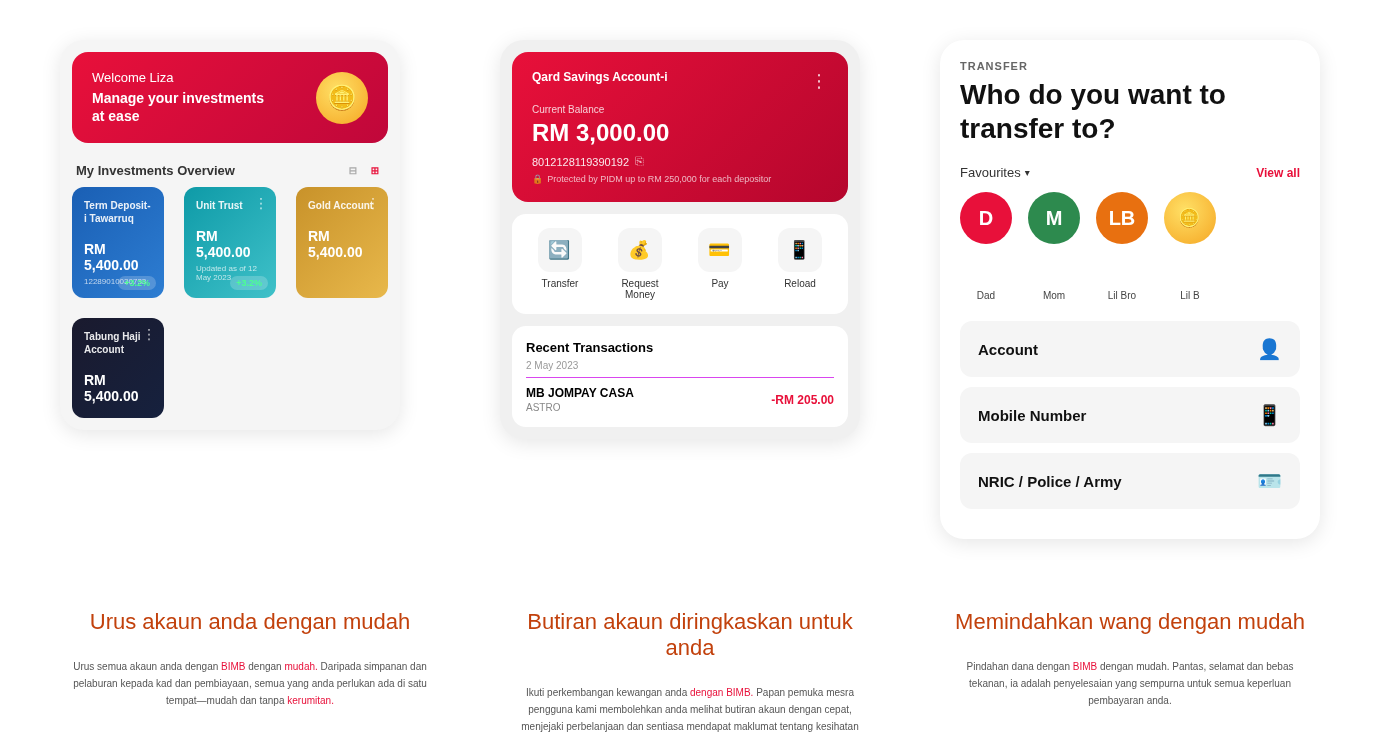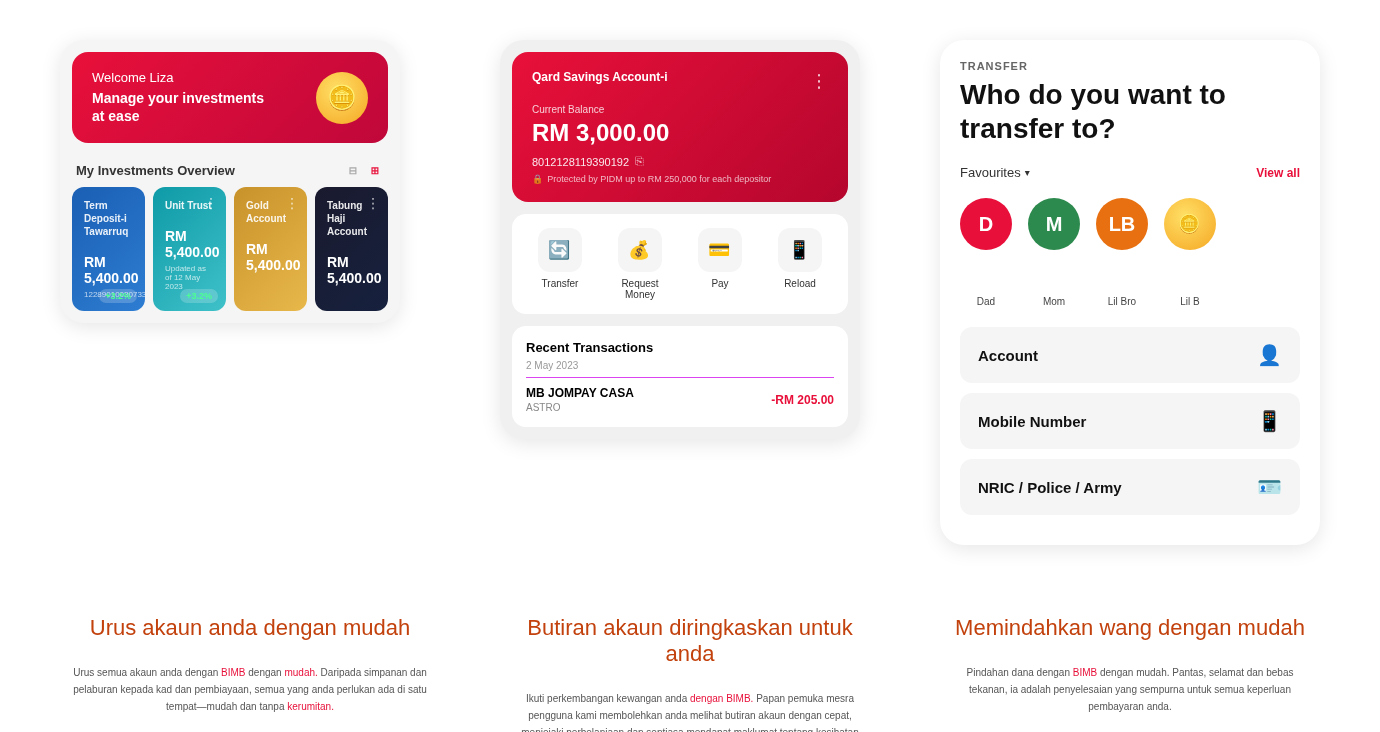--- a/index.html
+++ b/index.html
@@ -76,22 +76,22 @@
     .view-btn {
       width: 18px; height: 18px;
       display: flex; align-items: center; justify-content: center;
       font-size: 10px;
     }
     .view-btn.active { color: #e8103a; }
     .view-btn.inactive { color: #aaa; }
 
     .investments-grid {
       display: grid;
-      grid-template-columns: 1fr 1fr 1fr 1fr;
-      gap: 8px;
+      grid-template-columns: 1fr 1fr 1fr;
+      gap: 20px;
     }
 
     .inv-card {
       border-radius: 12px;
       padding: 12px;
       min-height: 100px;
       position: relative;
       overflow: hidden;
       color: #fff;
     }
@@ -213,21 +213,21 @@
       padding: 20px;
       box-shadow: 0 4px 20px rgba(0,0,0,0.1);
     }
     .transfer-label { font-size: 11px; font-weight: 700; color: #666; letter-spacing: 1px; text-transform: uppercase; margin-bottom: 6px; }
     .transfer-title { font-size: 28px; font-weight: 700; color: #111; line-height: 1.2; margin-bottom: 20px; }
 
     .fav-row {
       display: flex;
       justify-content: space-between;
       align-items: center;
-      margin-bottom: 18px;
+      margin-bottom: 12px;
     }
     .fav-label { font-size: 13px; color: #333; font-weight: 500; display: flex; align-items: center; gap: 4px; }
     .view-all { color: #e8103a; font-size: 12px; font-weight: 600; cursor: pointer; }
 
     .contacts-row {
       display: flex;
       gap: 16px;
       margin-bottom: 20px;
     }
     .contact-item {

